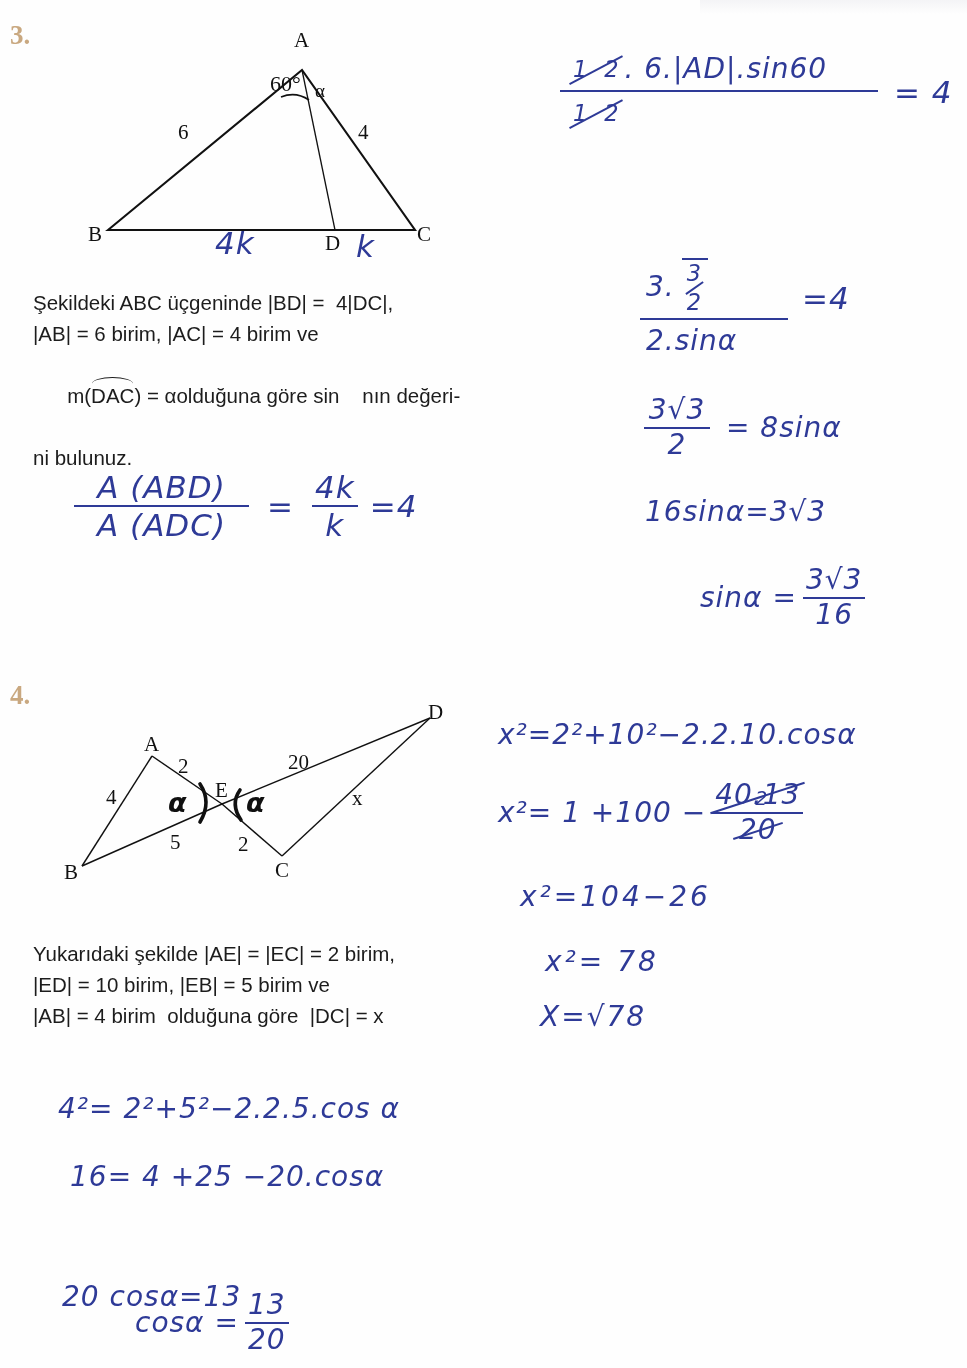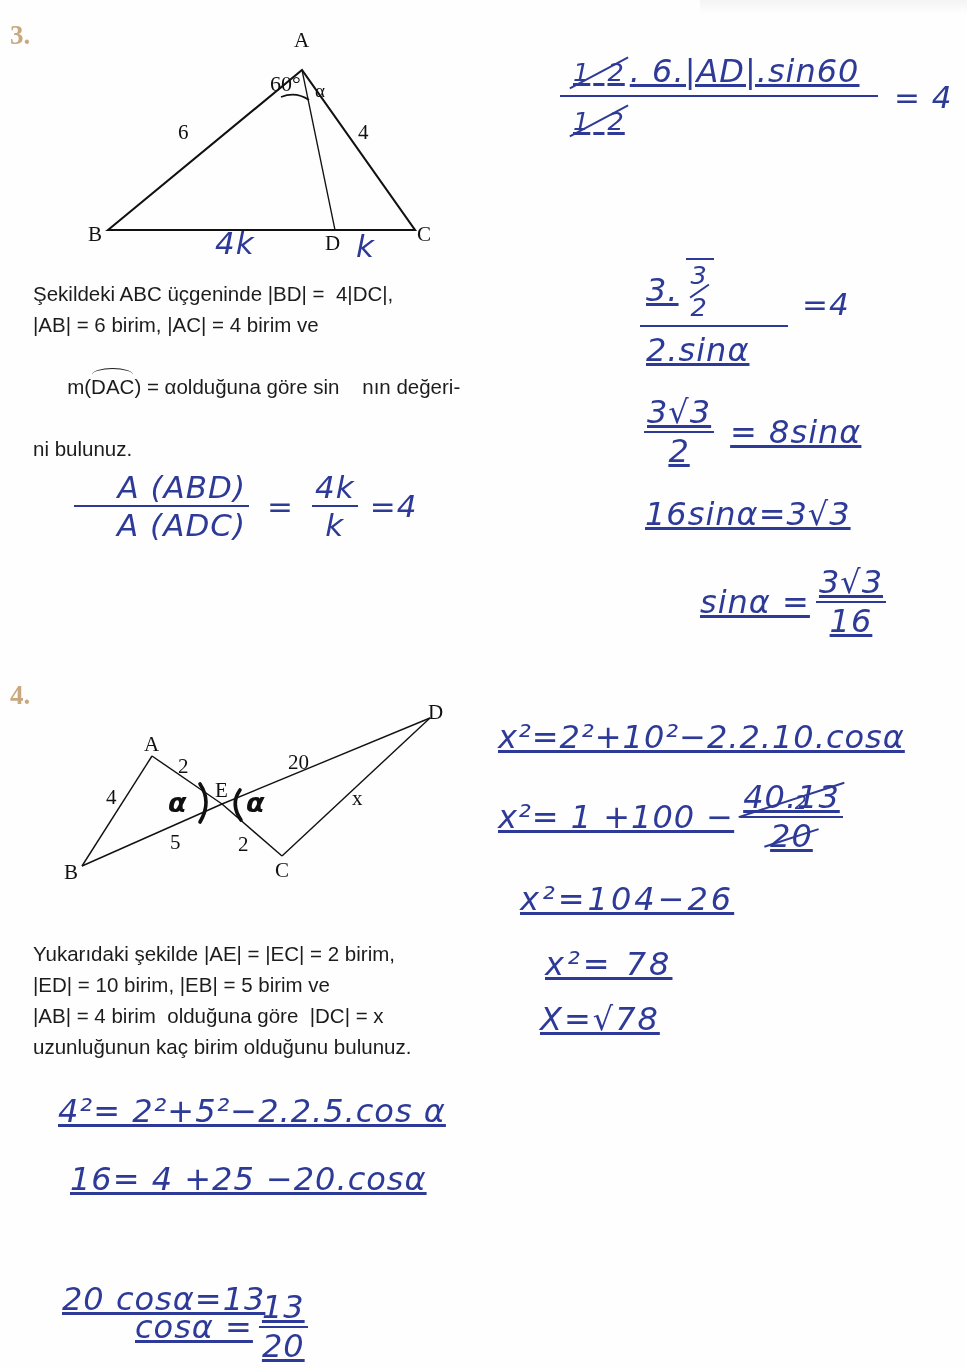--- a/index.html
+++ b/index.html
@@ -76,21 +76,21 @@
     white-space: nowrap;
     letter-spacing: 1px;
   }
   .hw-blk {
     font-family: "DejaVu Sans", sans-serif;
     color: #101010;
     font-style: italic;
     font-weight: 700;
   }
   .hw-lg { font-size: 31px; }
-  .hw-md { font-size: 32px; text-decoration: underline; }
+  .hw-md { font-size: 28px; }
   .hw-sm { font-size: 23px; }
 
   
   .frac {
     display: inline-flex;
     flex-direction: column;
     align-items: center;
     vertical-align: middle;
     line-height: 1.1;
     margin: 0 4px;
@@ -161,32 +161,32 @@
     <div class="abs fig-label" style="left:337px; top:197px;">C</div>
     <div class="abs fig-label" style="left:245px; top:206px;">D</div>
     <div class="abs fig-num" style="left:190px; top:46px; font-size:22px;">60°</div>
     <div class="abs fig-num" style="left:235px; top:55px; font-size:19px;">α</div>
     <div class="abs fig-num" style="left:98px; top:95px;">6</div>
     <div class="abs fig-num" style="left:278px; top:95px;">4</div>
     <div class="abs hw hw-lg" style="left:135px; top:200px;">4k</div>
     <div class="abs hw hw-lg" style="left:276px; top:203px;">k</div>
   </div>
 
-  <div class="abs" style="left:33px; top:278px; width:470px;">
+  <div class="abs" style="left:33px; top:287px; width:470px;">
     <div class="qtext">Şekildeki ABC üçgeninde |BD| =  4|DC|,</div>
     <div class="qtext">|AB| = 6 birim, |AC| = 4 birim ve</div>
     <div class="qtext">
       <span>m(</span><span class="arcover">DAC</span><span>) = </span><span>α</span><span>olduğuna göre sin    nın değeri-</span>
     </div>
     <div class="qtext">ni bulunuz.</div>
   </div>
 
   <div class="abs" style="left:70px; top:470px;">
     <div class="rowflex">
-      <div class="frac hw hw-lg" style="min-width:175px;align-items:flex-end;">
+      <div class="frac hw hw-lg" style="min-width:175px;">
         <div class="num">A (ABD)</div>
         <div class="bar"></div>
         <div class="den">A (ADC)</div>
       </div>
       <span class="hw hw-lg" style="margin:0 14px;">=</span>
       <div class="frac hw hw-lg" style="min-width:40px;">
         <div class="num">4k</div>
         <div class="bar"></div>
         <div class="den">k</div>
       </div>
@@ -296,21 +296,20 @@
     <div class="abs fig-num" style="left:228px; top:50px;">20</div>
     <div class="abs fig-num" style="left:292px; top:86px;">x</div>
     <div class="abs hw-blk" style="left:108px; top:87px; font-size:27px;">α</div>
     <div class="abs hw-blk" style="left:186px; top:87px; font-size:27px;">α</div>
   </div>
 
   <div class="abs" style="left:33px; top:938px; width:480px;">
     <div class="qtext">Yukarıdaki şekilde |AE| = |EC| = 2 birim,</div>
     <div class="qtext">|ED| = 10 birim, |EB| = 5 birim ve</div>
     <div class="qtext">|AB| = 4 birim  olduğuna göre  |DC| = x</div>
-    <div class="qtext">uzunluğunun kaç birim olduğunu bulunuz.</div>
   </div>
 
   <div class="abs hw hw-md" style="left:498px; top:718px;">x²=2²+10²−2.2.10.cosα</div>
 
   <div class="abs" style="left:498px; top:780px;">
     <div class="rowflex">
       <span class="hw hw-md">x²= 1 +100 −</span>
       <div class="frac hw hw-md" style="min-width:78px; margin-left:6px;">
         <div class="num strike strikeflat">40.13</div>
         <div class="bar"></div>

